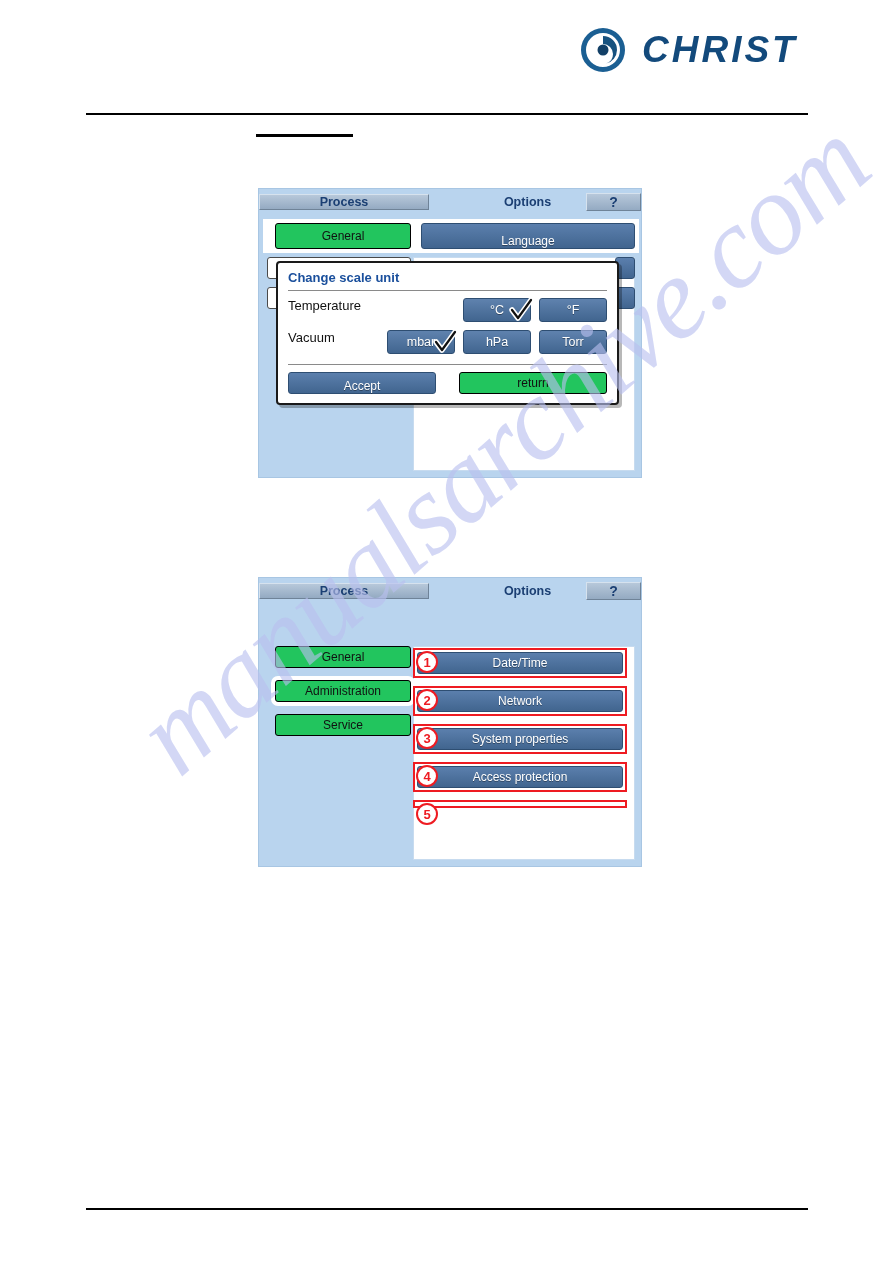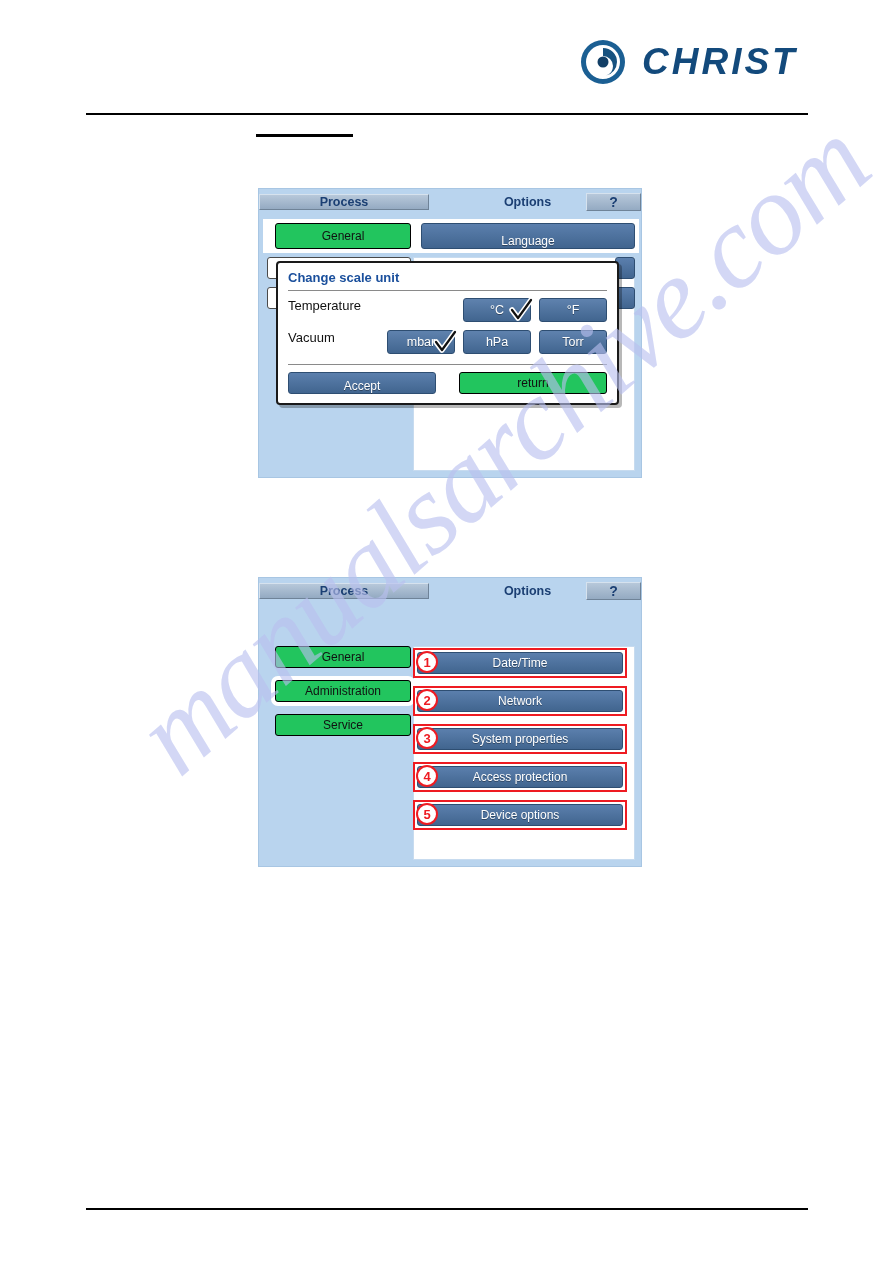--- a/index.html
+++ b/index.html
@@ -12,21 +12,21 @@
     height: 1263px;
     position: relative;
     font-family: "Liberation Sans", sans-serif;
     overflow: hidden;
   }
 
   
   .page-header-logo {
     position: absolute;
     left: 578px;
-    top: 36px;
+    top: 24px;
     width: 232px;
     height: 52px;
     display: flex;
     align-items: center;
     gap: 14px;
   }
   .logo-mark { width: 50px; height: 50px; flex: 0 0 50px; }
   .logo-word {
     font-family: "Liberation Sans", sans-serif;
     font-size: 37px;
@@ -513,23 +513,20 @@
 
       <div class="opt-item-wrap">
         <span class="badge">4</span>
         <div class="opt-item">
           <span>Access protection</span>
         </div>
       </div>
 
       <div class="opt-item-wrap">
         <span class="badge">5</span>
-        <div class="opt-item">
-          <span>Device options</span>
-        </div>
       </div>
 
     </div>
 
   </div>
 </div>
 
 <div class="watermark">manualsarchive.com</div>
 
 </body></html>

